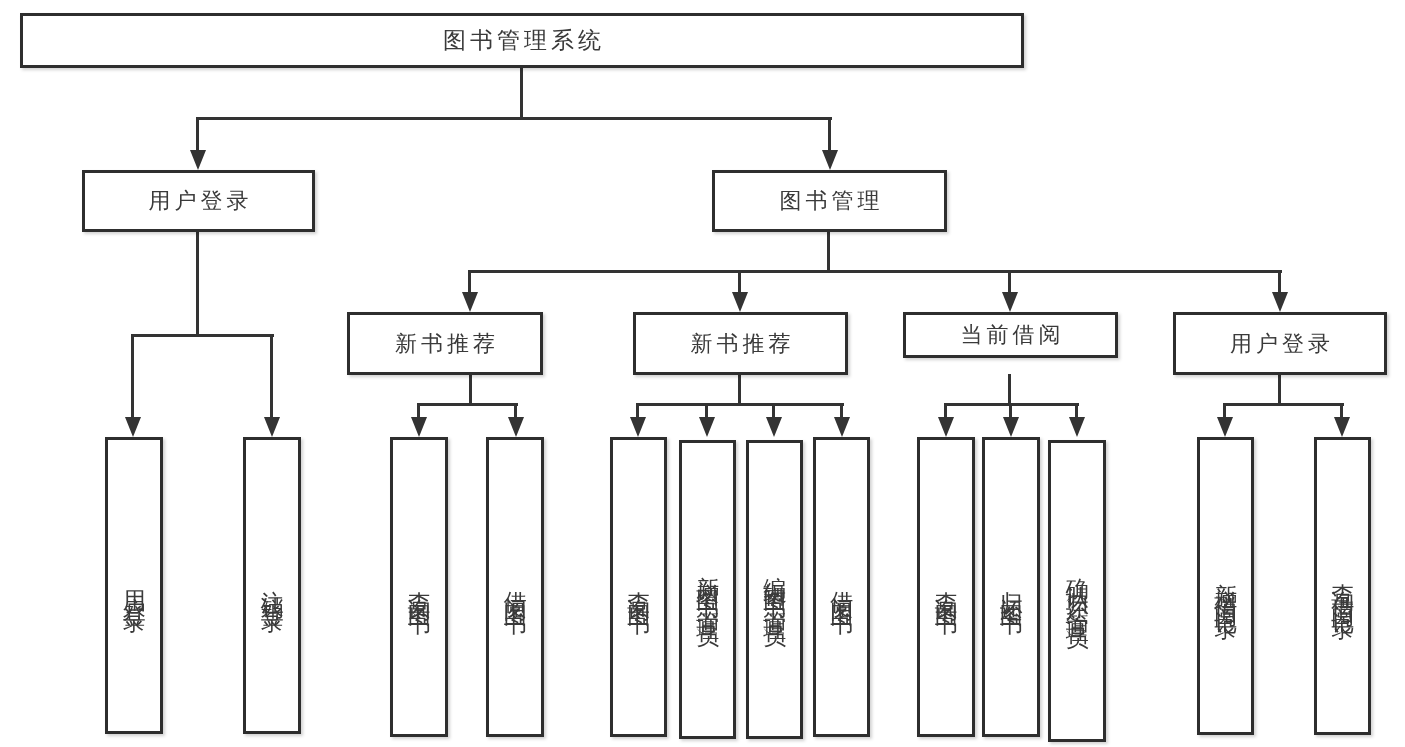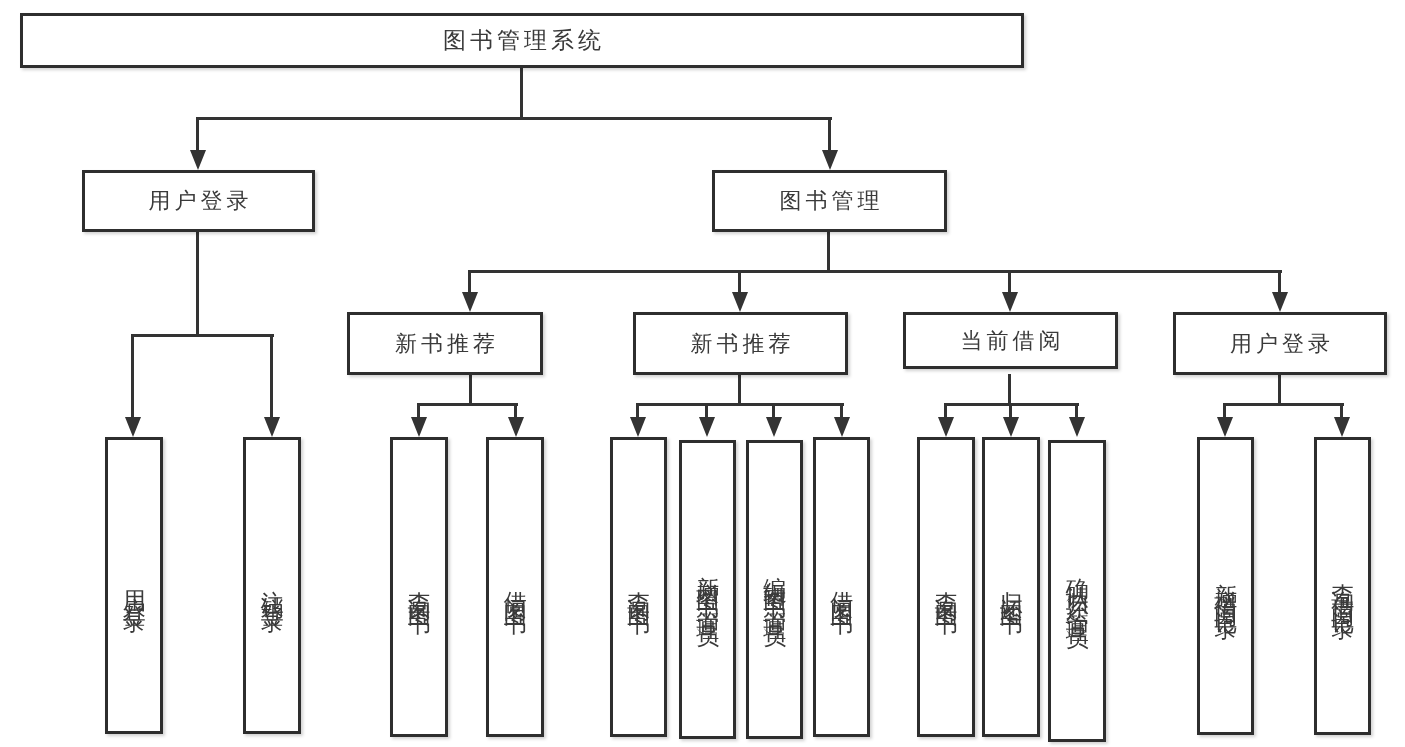--- a/index.html
+++ b/index.html
@@ -143,21 +143,21 @@
   <div class="box" style="left:712px;top:170px;width:235px;height:62px">
     <span class="h-label">图书管理</span>
   </div>
 
   <div class="box" style="left:347px;top:312px;width:196px;height:63px">
     <span class="h-label">新书推荐</span>
   </div>
   <div class="box" style="left:633px;top:312px;width:215px;height:63px">
     <span class="h-label">新书推荐</span>
   </div>
-  <div class="box" style="left:903px;top:312px;width:215px;height:57px">
+  <div class="box" style="left:903px;top:312px;width:215px;height:46px">
     <span class="h-label">当前借阅</span>
   </div>
   <div class="box" style="left:1173px;top:312px;width:214px;height:63px">
     <span class="h-label">用户登录</span>
   </div>
 
   <div class="box" style="left:105px;top:437px;width:58px;height:297px">
     <span class="v-label">用户登录</span>
   </div>
   <div class="box" style="left:243px;top:437px;width:58px;height:297px">

